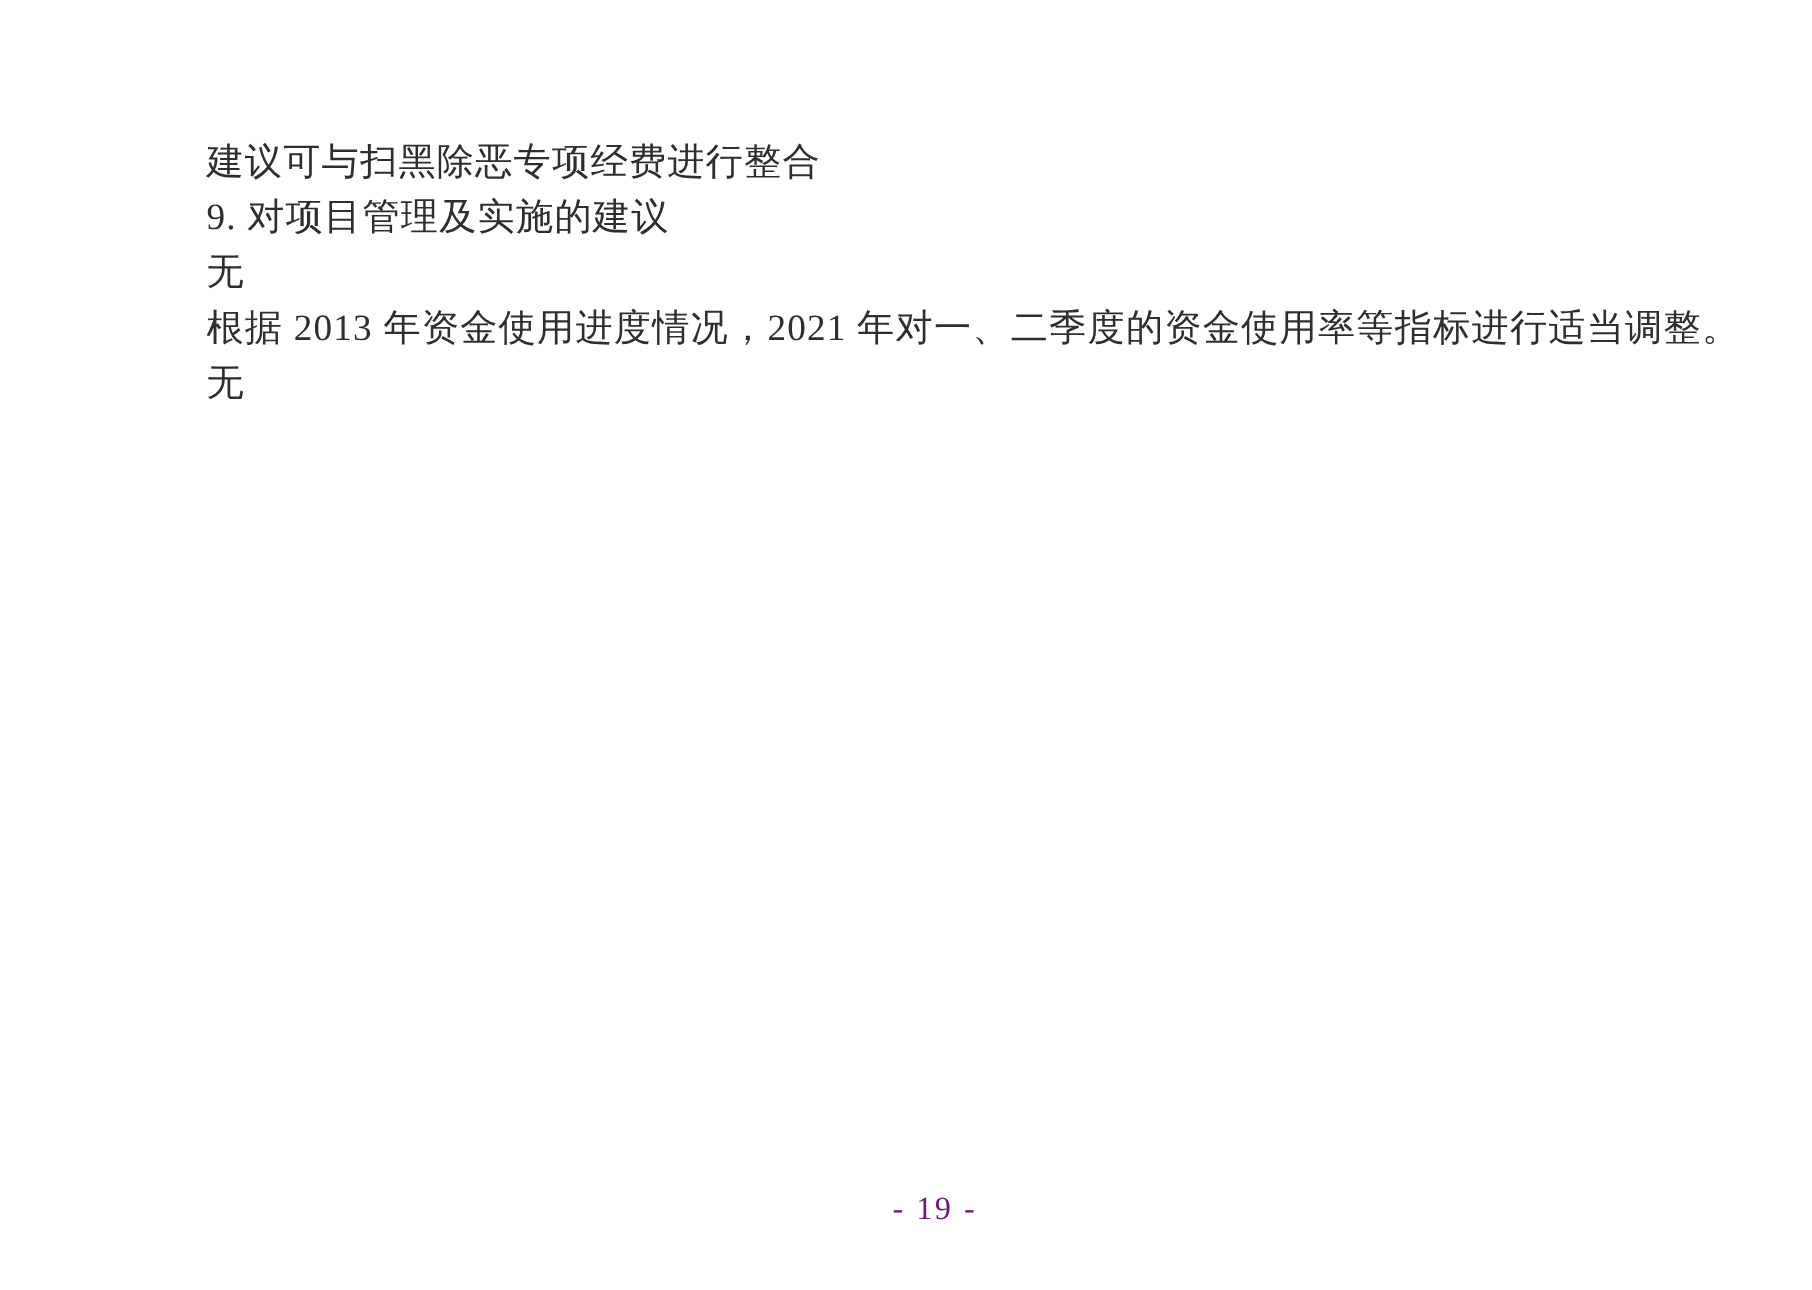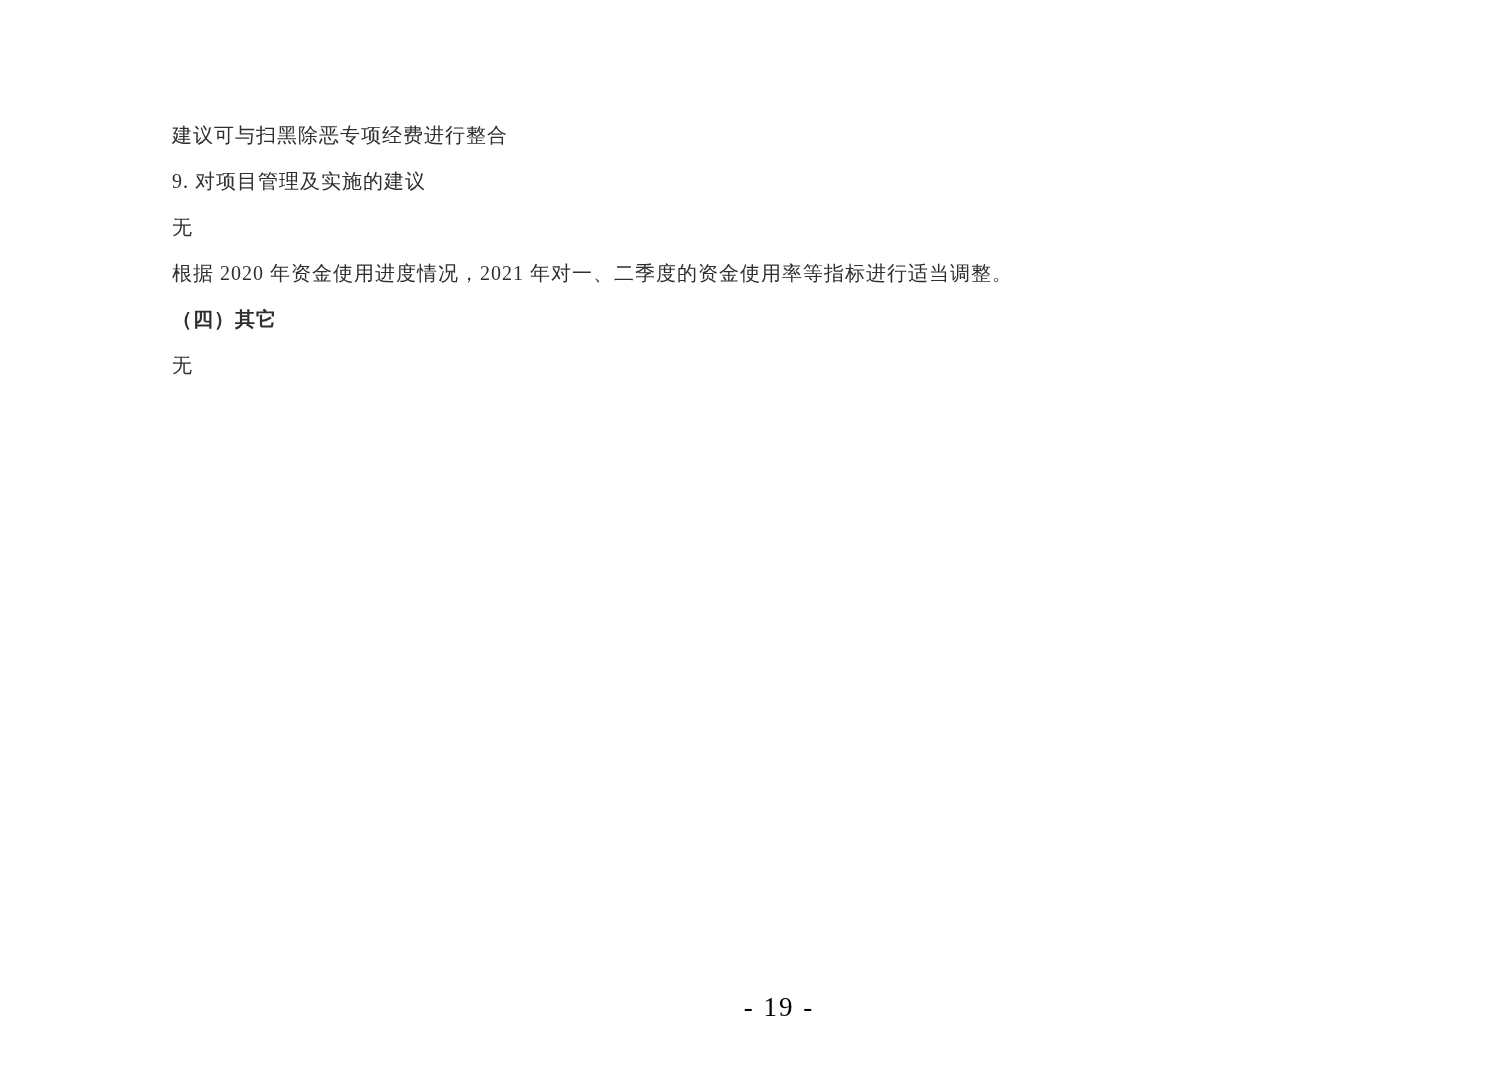--- a/index.html
+++ b/index.html
@@ -17,48 +17,47 @@
     color: #2e2e2e;
   }
   .content {
     position: absolute;
     left: 172px;
     top: 112px;
     right: 40px;
   }
   .content p {
     margin: 0;
-    font-size: 20px;
+    font-size: 31px;
     line-height: 46px;
     letter-spacing: 1px;
     white-space: nowrap;
     font-weight: 400;
   }
   .content p.heading {
     font-weight: 700;
   }
   .footer {
     position: absolute;
     left: 0;
     right: 0;
     bottom: 52px;
     text-align: center;
     font-size: 27px;
     letter-spacing: 2px;
-    color: #000000;
+    color: #701a75;
     margin-left: 48px;
   }
 </style>
 </head>
 <body>
 
 <div class="page">
   <div class="content">
     <p class="body">建议可与扫黑除恶专项经费进行整合</p>
     <p class="body">9. 对项目管理及实施的建议</p>
     <p class="body">无</p>
-    <p class="body">根据 2020 年资金使用进度情况，2021 年对一、二季度的资金使用率等指标进行适当调整。</p>
-    <p class="heading">（四）其它</p>
+    <p class="body">根据 2013 年资金使用进度情况，2021 年对一、二季度的资金使用率等指标进行适当调整。</p>
     <p class="body">无</p>
   </div>
 
   <div class="footer">- 19 -</div>
 </div>
 
 </body></html>

